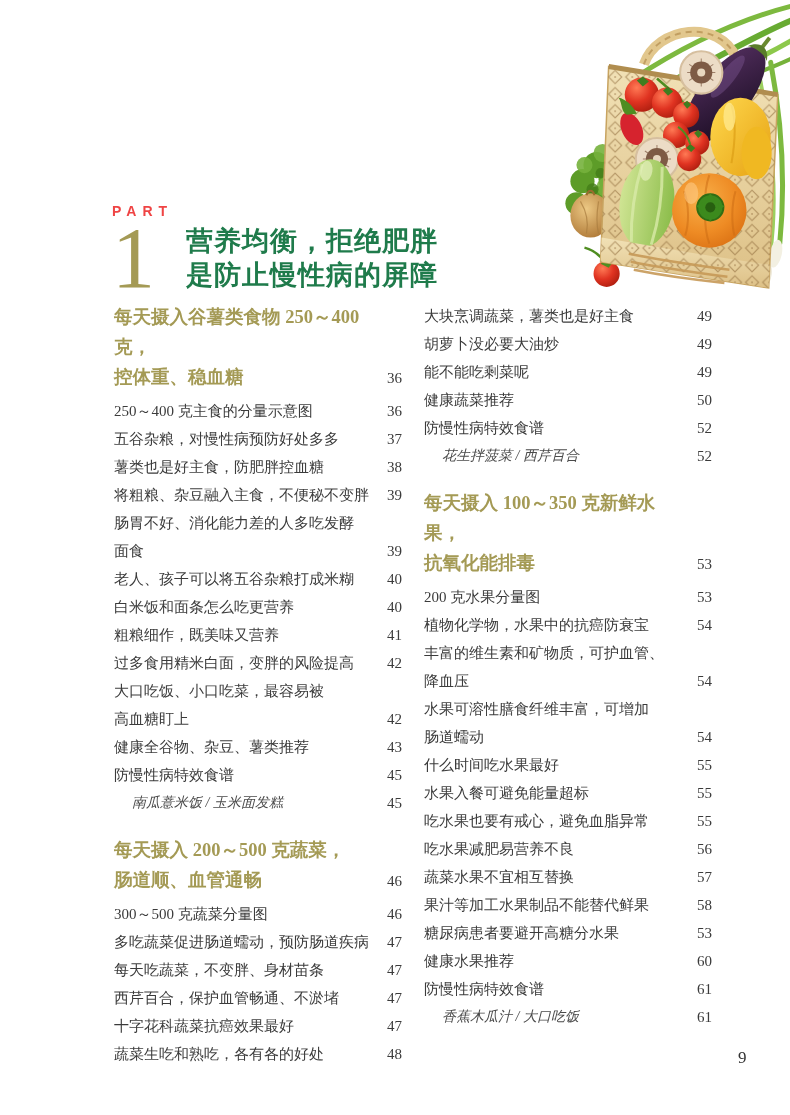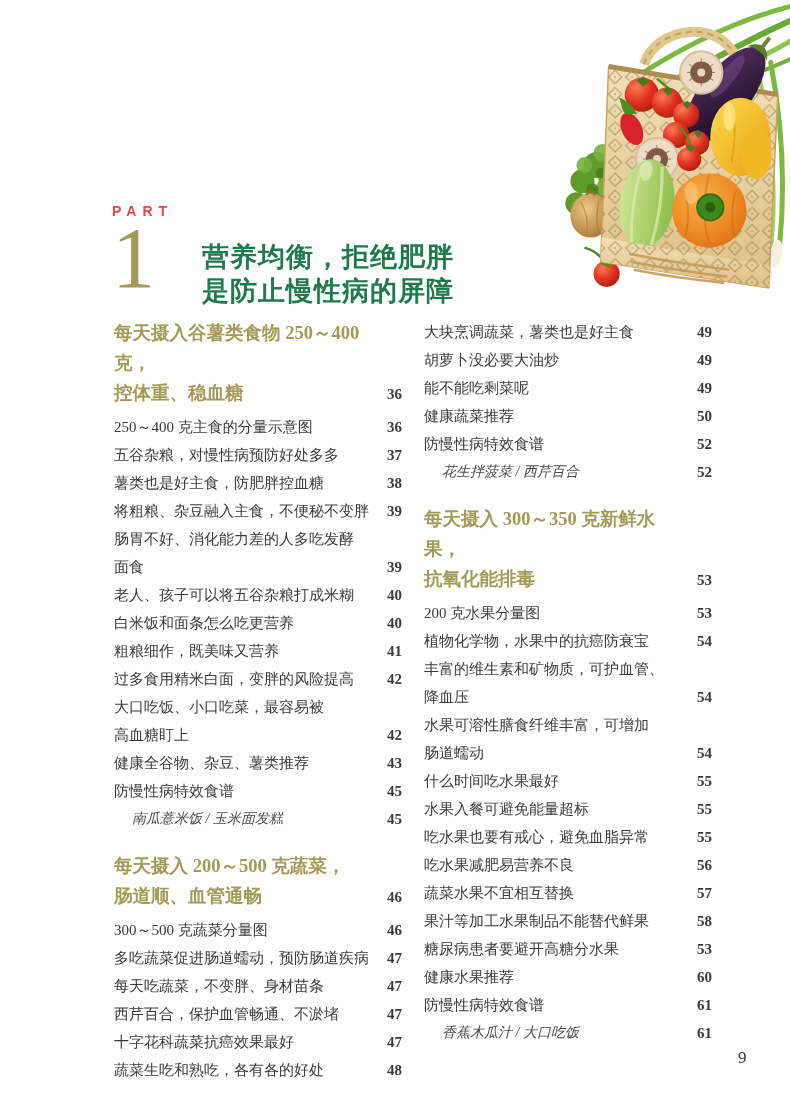--- a/index.html
+++ b/index.html
@@ -13,34 +13,34 @@
   .part-block{position:absolute;left:112px;top:203px;}
   .part-label{
     font-family:"Liberation Sans","DejaVu Sans",sans-serif;
     font-size:14px;letter-spacing:6px;color:#ef4444;font-weight:bold;
   }
   .part-number{
     font-family:"Liberation Serif","DejaVu Serif",serif;
     font-size:86px;line-height:74px;color:#a49a55;margin-top:2px;
   }
   .title{
-    position:absolute;left:186px;top:224px;margin:16px;
+    position:absolute;left:186px;top:224px;margin:0;
     font-family:"Liberation Sans","DejaVu Sans",sans-serif;
     font-weight:bold;font-size:27px;line-height:34px;letter-spacing:1px;
     color:#1f7b4b;white-space:pre-line;
   }
 
-  .col{position:absolute;top:318px;width:288px;}
+  .col{position:absolute;top:302px;width:288px;}
   .col.left{left:114px;}
   .col.right{left:424px;}
 
   .entry{display:flex;align-items:flex-end;}
   .entry .t{flex:1;min-width:0;white-space:pre-line;}
   .entry .p{margin-left:6px;font-size:15px;line-height:28px;color:#3b3b3b;
-            font-style:normal;font-weight:bold;}
+            font-style:normal;font-weight:normal;}
 
   .entry.item{font-size:15px;line-height:28px;}
   .entry.section{
     color:#a49a55;font-weight:bold;font-size:18.5px;line-height:30px;
     margin-bottom:5px;
   }
   .entry.section:not(:first-child){margin-top:18px;}
   .entry.recipe{font-size:14px;line-height:28px;font-style:italic;color:#4a4a4a;}
   .entry.recipe .t{padding-left:18px;}
 
@@ -351,21 +351,21 @@
       </div>
       <div class="entry item">
         <span class="t">防慢性病特效食谱</span>
         <span class="p">52</span>
       </div>
       <div class="entry recipe">
         <span class="t">花生拌菠菜 / 西芹百合</span>
         <span class="p">52</span>
       </div>
       <div class="entry section">
-        <span class="t">每天摄入 300～350 克新鲜水果，
+        <span class="t">每天摄入 100～350 克新鲜水果，
 抗氧化能排毒</span>
         <span class="p">53</span>
       </div>
       <div class="entry item">
         <span class="t">200 克水果分量图</span>
         <span class="p">53</span>
       </div>
       <div class="entry item">
         <span class="t">植物化学物，水果中的抗癌防衰宝</span>
         <span class="p">54</span>

